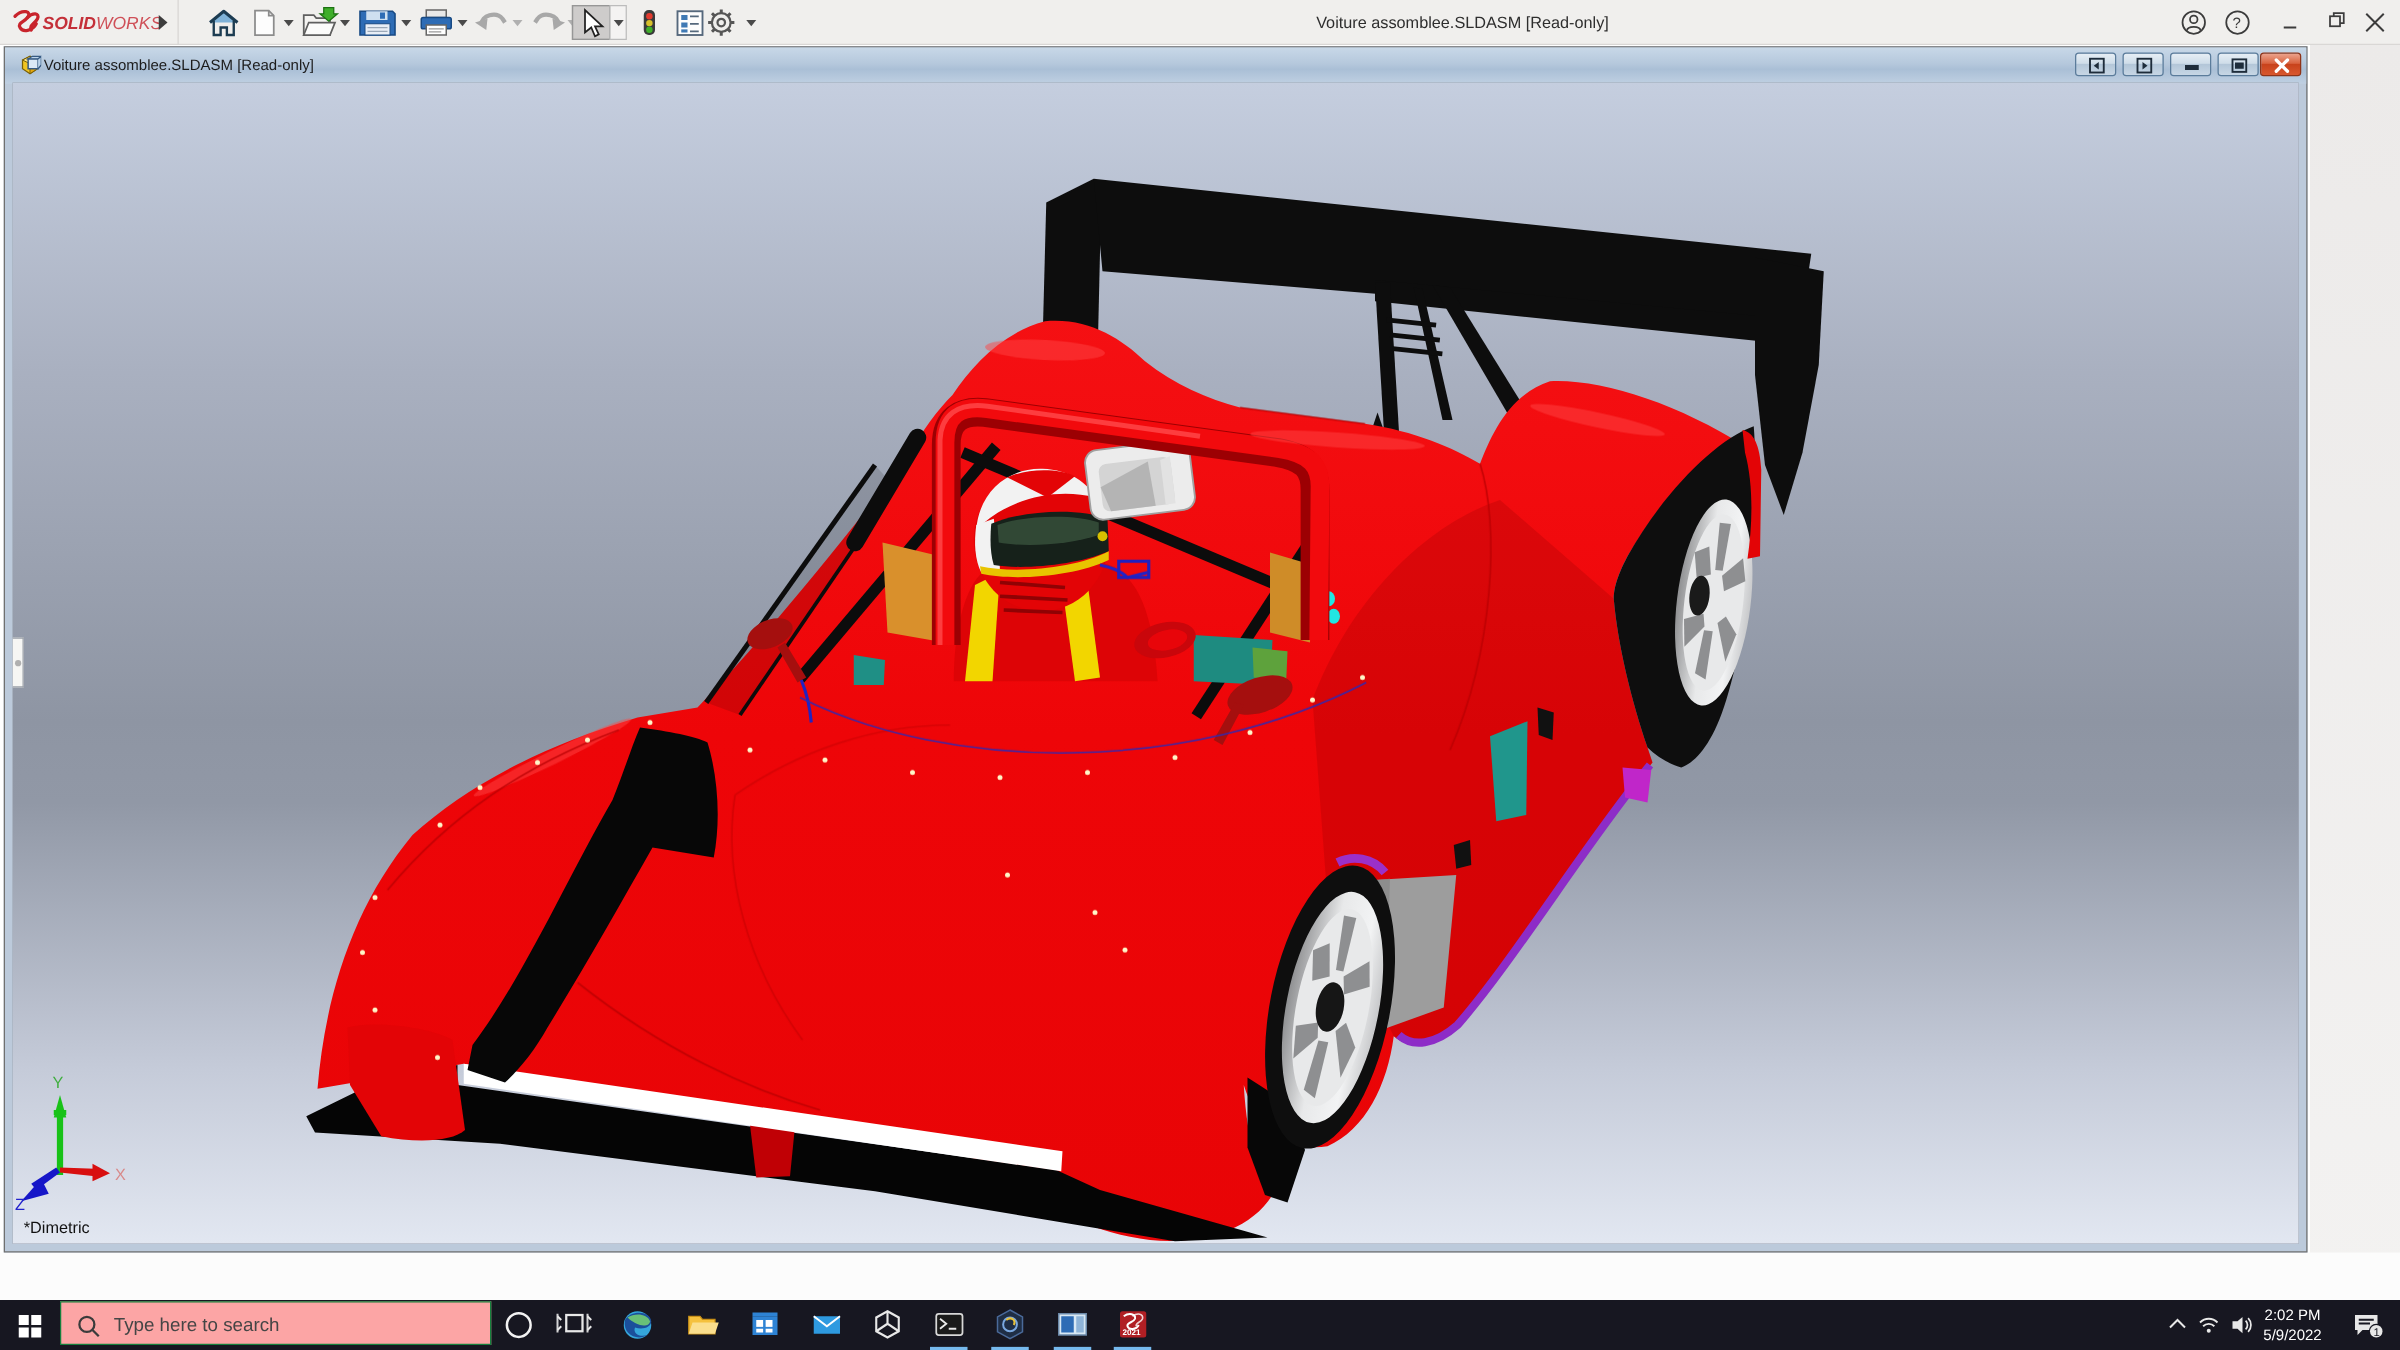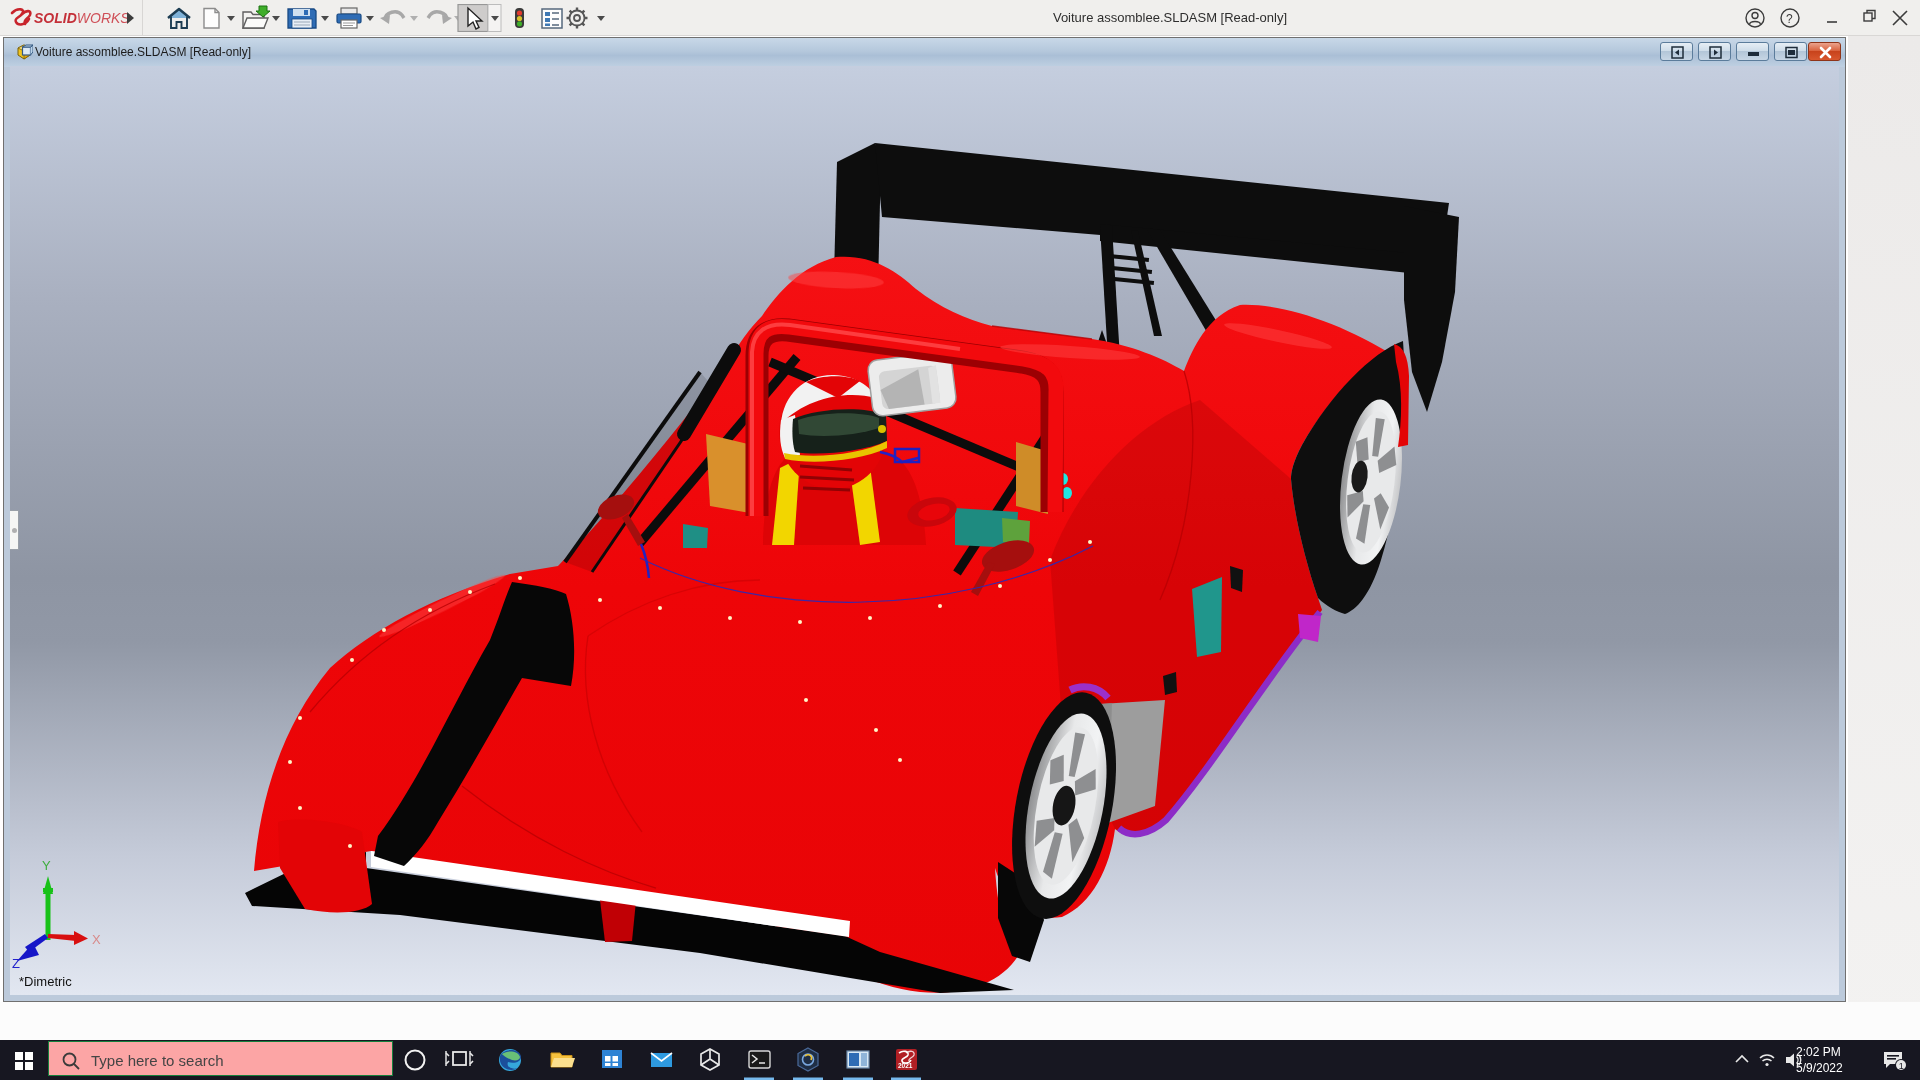--- a/index.html
+++ b/index.html
@@ -31,21 +31,21 @@
     background:linear-gradient(180deg,#e6eef5 0%,#cfdde9 45%,#b3c6d8 50%,#c7d6e5 100%); }
   .dbtn svg { position:absolute; left:0; top:0; }
   .dbtn.close { background:linear-gradient(180deg,#eba38d 0%,#d9633f 45%,#c8431c 50%,#d8572e 100%); border-color:#8e3419; }
 
   
   #taskbar { position:absolute; left:0; top:1040px; width:1920px; height:40px; background:#171721; }
   #search { position:absolute; left:48px; top:1px; width:345px; height:35px; background:#fca5a5; border:1px solid #15803d;padding-left:43px; }
   #search .stxt { position:absolute; left:42px; top:10px; font-size:15px; color:#454545; }
   .tbicon { position:absolute; top:0px; width:48px; height:40px; }
   #tray { position:absolute; right:0; top:0; height:40px; }
-  .traytime { position:absolute; right:48px; top:4px; width:76px; text-align:left; font-size:12px; color:#fff; line-height:16px; }
+  .traytime { position:absolute; right:48px; top:4px; width:76px; text-align:center; font-size:12px; color:#fff; line-height:16px; }
 </style>
 </head>
 <body>
 <div id="root">
 
   <div id="appbar">
     <svg id="logo" viewBox="0 0 130 26">
       <g fill="none" stroke="#c8242c" stroke-width="2.6" stroke-linecap="round">
         <path d="M4 8 C10 2 18 4 14 9 C11 13 6 13 8 17 C10 21 18 20 21 14"></path>
         <path d="M14 9 C18 5 24 5 22 10 C20 14 15 15 17 19"></path>

